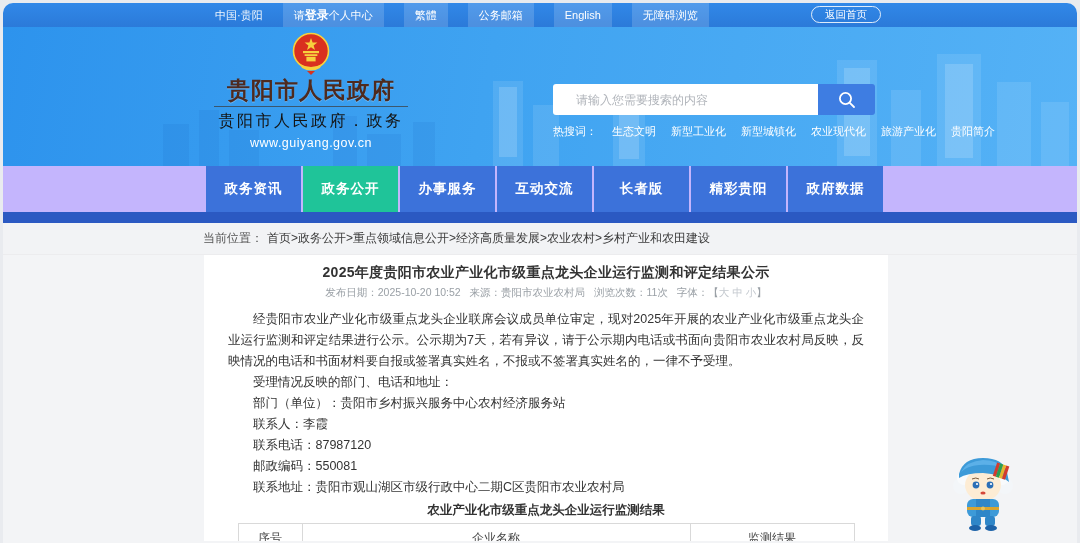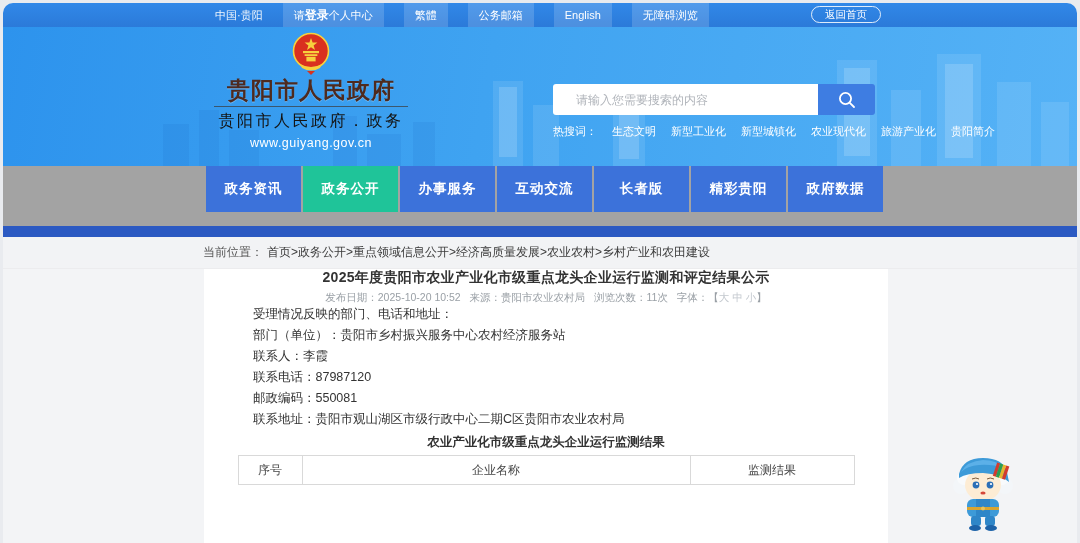--- a/index.html
+++ b/index.html
@@ -56,21 +56,21 @@
     font-family:inherit;
   }
   .search-input::placeholder{color:#b0b4ba;}
   .search-btn{
     width:57px;background:#3e7de2;border:none;border-radius:0 3px 3px 0;
     display:flex;align-items:center;justify-content:center;cursor:pointer;
   }
   .hot-row{margin-top:9px;display:flex;gap:15px;color:#fff;font-size:11px;white-space:nowrap;justify-content:space-between;}
   .hot-row .hw{cursor:pointer;}
   
-  .nav{height:71px;background:#a3a3a3;position:relative;font-family:Liberation Serif, serif;}
+  .nav{height:57px;background:#c4b5fd;position:relative;font-family:Liberation Serif, serif;}
   .tabs{position:absolute;left:203px;top:0;display:flex;gap:2px;height:46px;}
   .tab{
     width:95px;background:#3c72da;color:#fff;font-size:13.5px;font-weight:bold;
     display:flex;align-items:center;justify-content:center;cursor:pointer;
     letter-spacing:1px;
   }
   .tab.active{background:#1fc499;}
   .nav-strip{position:absolute;left:0;right:0;bottom:0;height:11px;background:#2b59c2;}
   
   .breadcrumb{
@@ -79,21 +79,21 @@
   }
   .breadcrumb .bc-label{color:#555;margin-right:4px;}
   .breadcrumb .bc-path{color:#3b3b3b;cursor:pointer;}
   
   .main{position:relative;height:286px;background:#f3f4f6;overflow:hidden;}
   .card{
     position:absolute;left:201px;top:0;width:684px;height:300px;
     background:#fff;box-sizing:border-box;padding:0 24px;
   }
   .article-title{
-    text-align:center;font-size:14px;font-weight:bold;
+    margin-top:9px;text-align:center;font-size:14px;font-weight:bold;
     color:#333;line-height:17px;letter-spacing:.3px;
   }
   .meta{margin-top:5px;text-align:center;font-size:10.5px;color:#9aa0a6;line-height:13px;}
   .meta .sep{display:inline-block;width:6px;}
   .meta .fsz{color:#c3c8ce;cursor:pointer;}
   .body-text{font-size:12.5px;color:#333;line-height:21px;}
   .p1{margin-top:10px;text-indent:2em;text-align:justify;}
   .cline{text-indent:2em;}
   .tbl-caption{
     margin-top:3px;text-align:center;font-size:12.5px;font-weight:bold;
@@ -212,20 +212,21 @@
 
   <div class="main">
     <div class="card">
       <div class="article-title">2025年度贵阳市农业产业化市级重点龙头企业运行监测和评定结果公示</div>
       <div class="meta">
         <span>发布日期：</span><span>2025-10-20 10:52</span><span class="sep"></span>
         <span>来源：</span><span>贵阳市农业农村局</span><span class="sep"></span>
         <span>浏览次数：</span><span>11次</span><span class="sep"></span>
         <span>字体：</span><span>【</span><span class="fsz">大</span> <span class="fsz">中</span> <span class="fsz">小</span><span>】</span>
       </div>
+      <div class="body-text p1">经贵阳市农业产业化市级重点龙头企业联席会议成员单位审定，现对2025年开展的农业产业化市级重点龙头企业运行监测和评定结果进行公示。公示期为7天，若有异议，请于公示期内电话或书面向贵阳市农业农村局反映，反映情况的电话和书面材料要自报或签署真实姓名，不报或不签署真实姓名的，一律不予受理。</div>
       <div class="body-text cline">受理情况反映的部门、电话和地址：</div>
       <div class="body-text cline">部门（单位）：贵阳市乡村振兴服务中心农村经济服务站</div>
       <div class="body-text cline">联系人：李霞</div>
       <div class="body-text cline">联系电话：87987120</div>
       <div class="body-text cline">邮政编码：550081</div>
       <div class="body-text cline">联系地址：贵阳市观山湖区市级行政中心二期C区贵阳市农业农村局</div>
       <div class="tbl-caption">农业产业化市级重点龙头企业运行监测结果</div>
       <table class="result">
         <colgroup>
             <col class="col-no">

